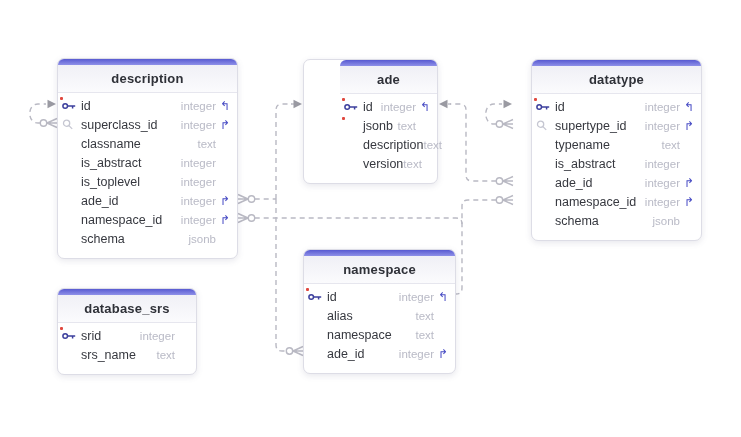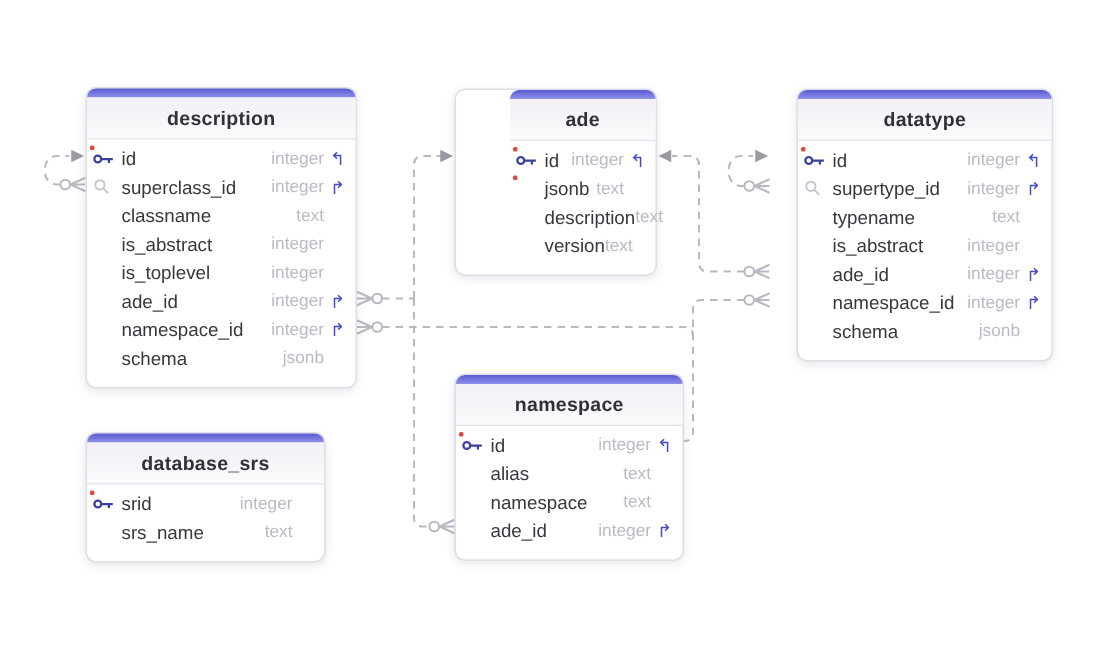--- a/index.html
+++ b/index.html
@@ -288,21 +288,21 @@
             <span class="cref"></span>
           </div>
           <div class="row">
             <span class="gutter"></span>
             <span class="cname">ade_id</span>
             <span class="ctype">integer</span>
             <span class="cref">↱</span>
           </div>
         </div>
       </div>
-      <div class="card" style="left: 57px; top: 288px; width: 160px;">
+      <div class="card" style="left: 57px; top: 288px; width: 140px;">
         <div class="strip"></div>
         <div class="titlebar">
           <span>database_srs</span>
         </div>
         <div class="rows">
           <div class="row">
             <span class="reqdot"></span>
             <span class="gutter">
               <svg width="15" height="10" viewBox="0 0 15 10">
                 <circle cx="3.2" cy="5" r="2.3" fill="none" stroke="#3c3f9d" stroke-width="1.5"></circle>

